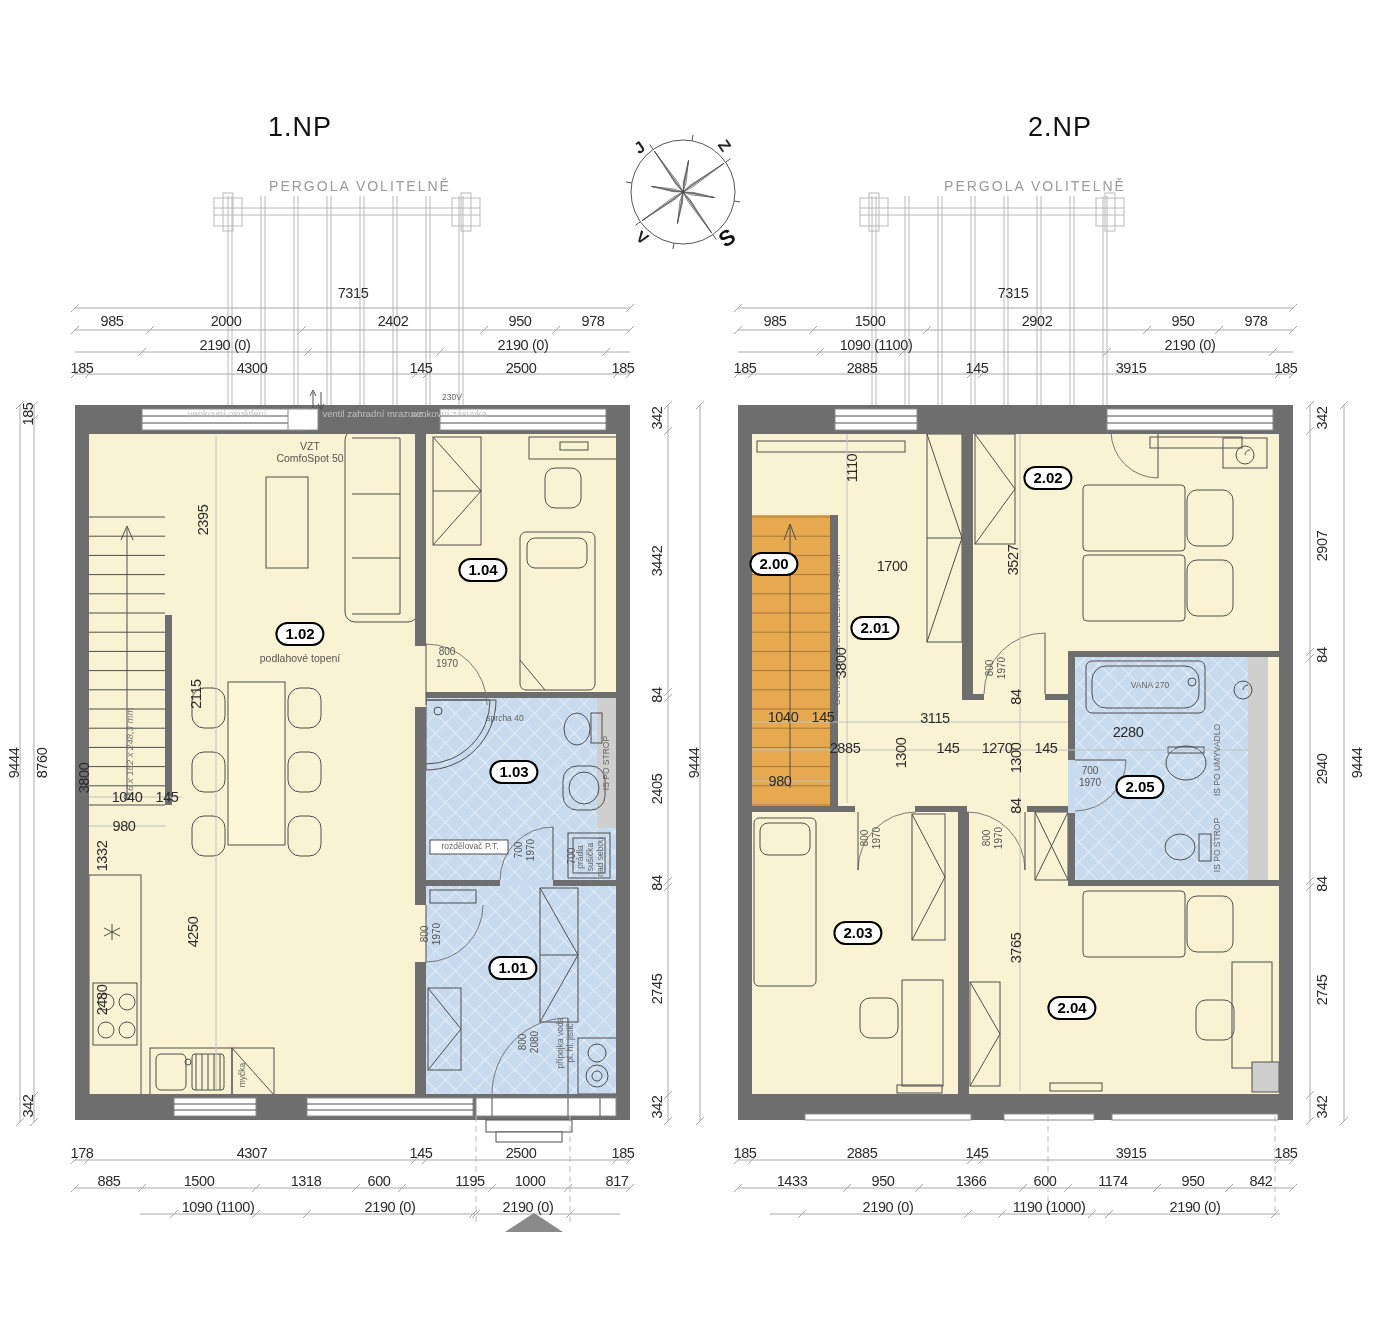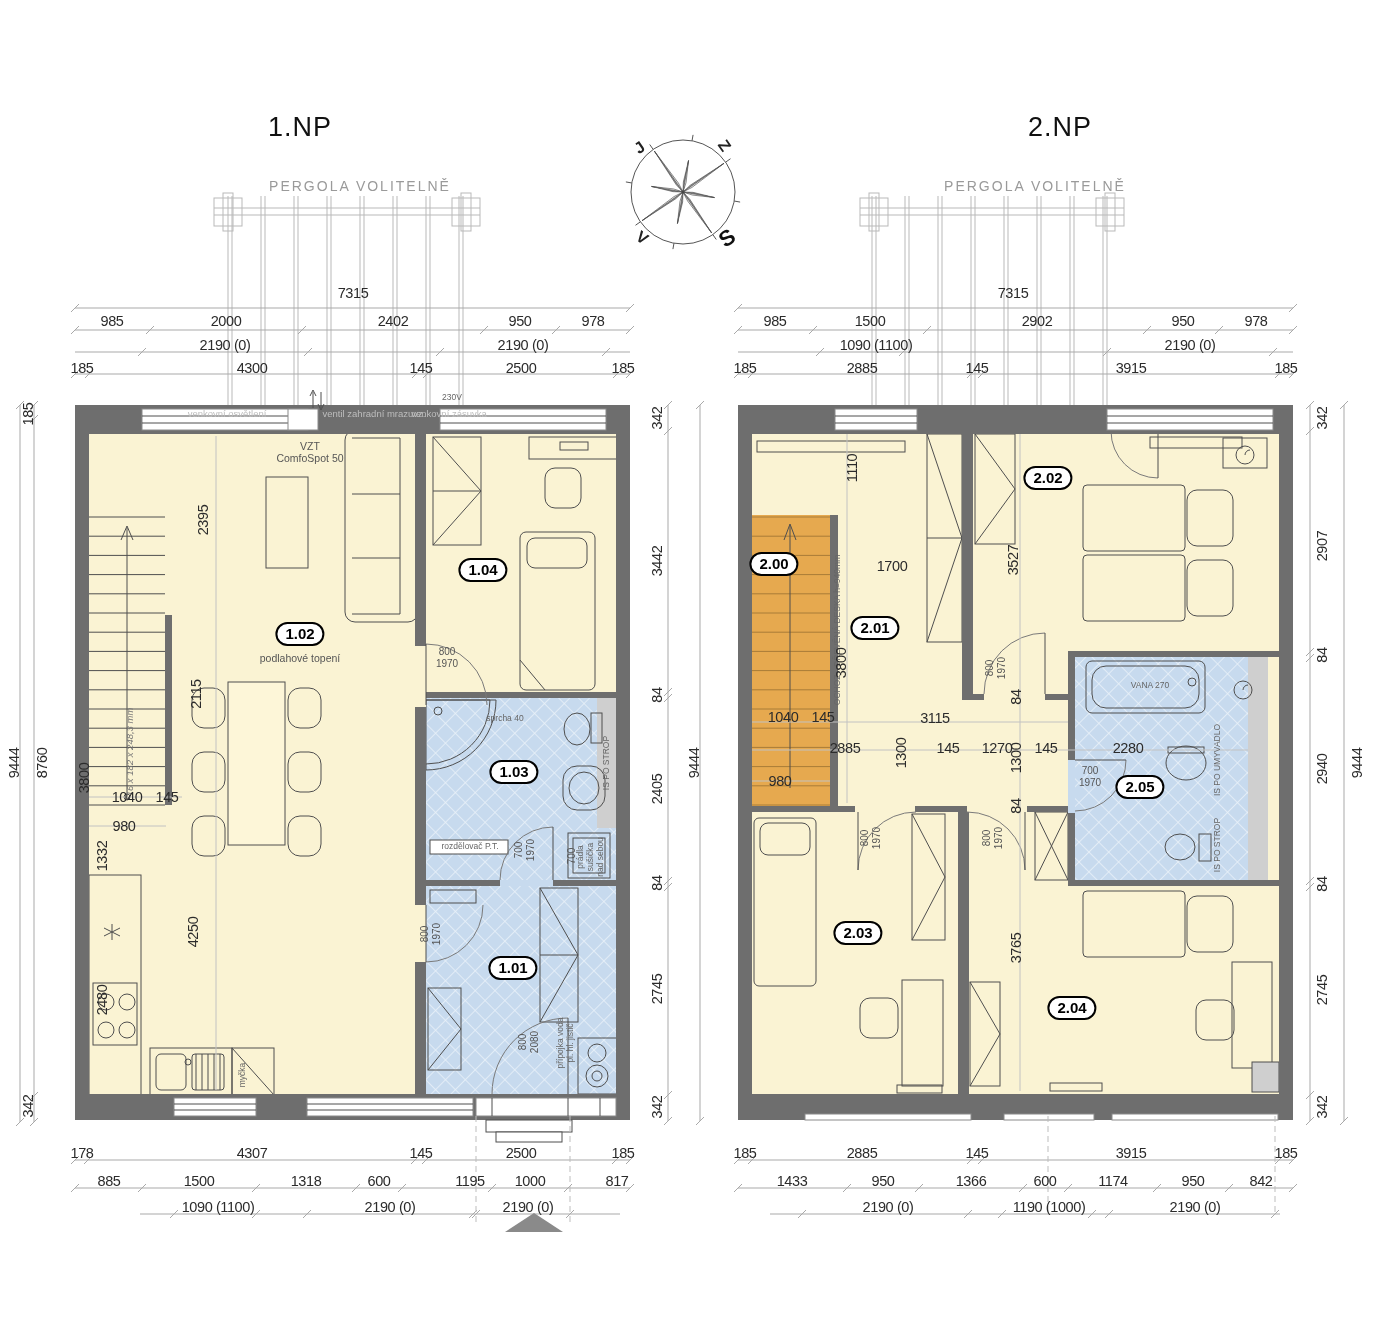--- a/index.html
+++ b/index.html
@@ -658,21 +658,21 @@
       <span class="lbl c-dim" style="left: 841px; top: 663px; transform: translate(-50%, -50%) rotate(-90deg);">3800</span>
       <span class="lbl c-dim" style="left: 935px; top: 718px; transform: translate(-50%, -50%);">3115</span>
       <span class="lbl c-dim" style="left: 783px; top: 717px; transform: translate(-50%, -50%);">1040</span>
       <span class="lbl c-dim" style="left: 823px; top: 717px; transform: translate(-50%, -50%);">145</span>
       <span class="lbl c-dim" style="left: 845px; top: 748px; transform: translate(-50%, -50%);">2885</span>
       <span class="lbl c-dim" style="left: 901px; top: 753px; transform: translate(-50%, -50%) rotate(-90deg);">1300</span>
       <span class="lbl c-dim" style="left: 948px; top: 748px; transform: translate(-50%, -50%);">145</span>
       <span class="lbl c-dim" style="left: 997px; top: 748px; transform: translate(-50%, -50%);">1270</span>
       <span class="lbl c-dim" style="left: 1016px; top: 758px; transform: translate(-50%, -50%) rotate(-90deg);">1300</span>
       <span class="lbl c-dim" style="left: 1046px; top: 748px; transform: translate(-50%, -50%);">145</span>
-      <span class="lbl c-dim" style="left: 1128px; top: 748px; transform: translate(-50%, -50%);">2280</span>
+      <span class="lbl c-dim" style="left: 1128px; top: 732px; transform: translate(-50%, -50%);">2280</span>
       <span class="lbl c-dim" style="left: 780px; top: 781px; transform: translate(-50%, -50%);">980</span>
       <span class="lbl c-dim" style="left: 1016px; top: 697px; transform: translate(-50%, -50%) rotate(-90deg);">84</span>
       <span class="lbl c-dim" style="left: 1016px; top: 806px; transform: translate(-50%, -50%) rotate(-90deg);">84</span>
       <span class="lbl c-dim" style="left: 1016px; top: 948px; transform: translate(-50%, -50%) rotate(-90deg);">3765</span>
       <span class="lbl c-sm" style="left: 995px; top: 668px; transform: translate(-50%, -50%) rotate(-90deg);">800
 1970</span>
       <span class="lbl c-sm" style="left: 1090px; top: 776px; transform: translate(-50%, -50%);">700
 1970</span>
       <span class="lbl c-sm" style="left: 870px; top: 838px; transform: translate(-50%, -50%) rotate(-90deg);">800
 1970</span>

